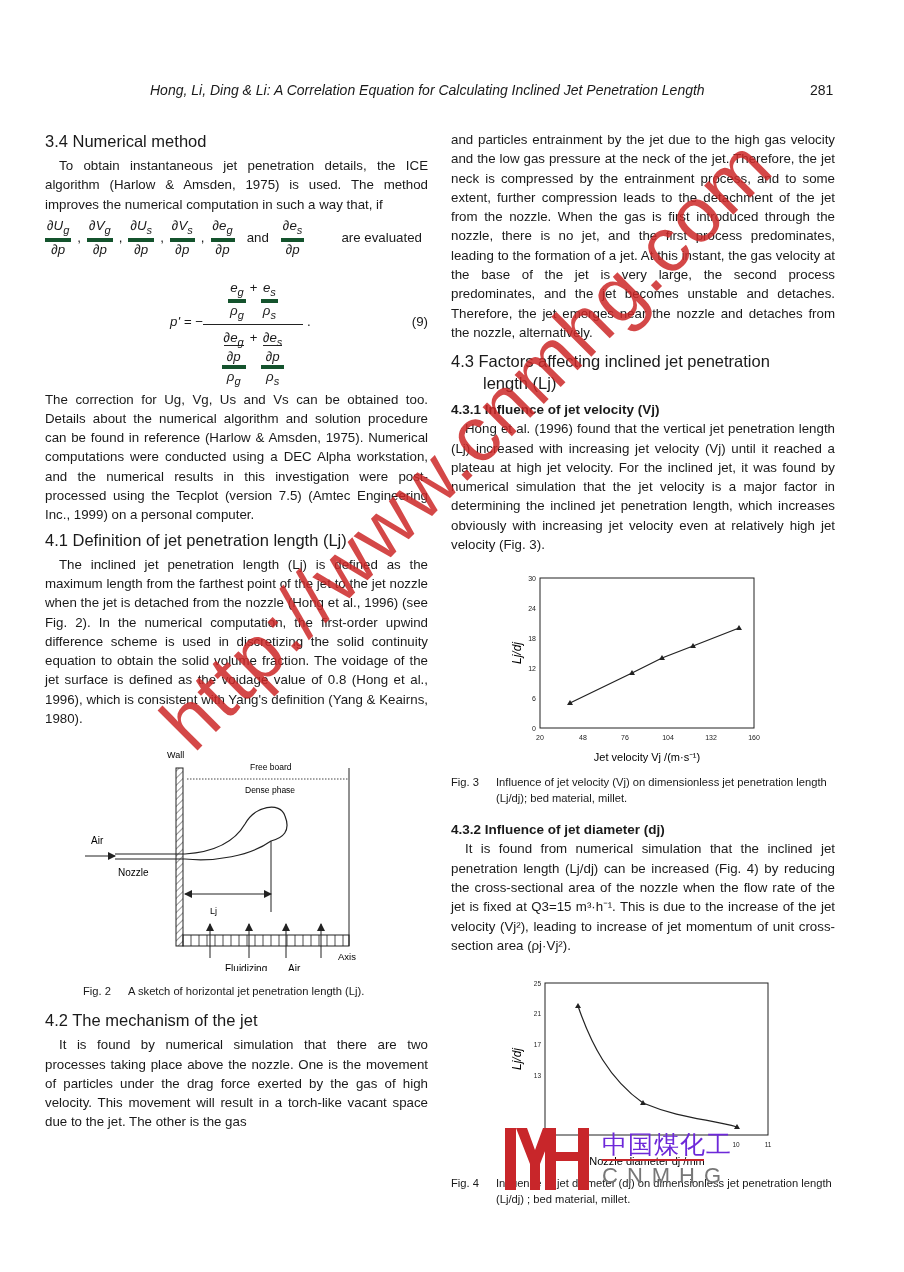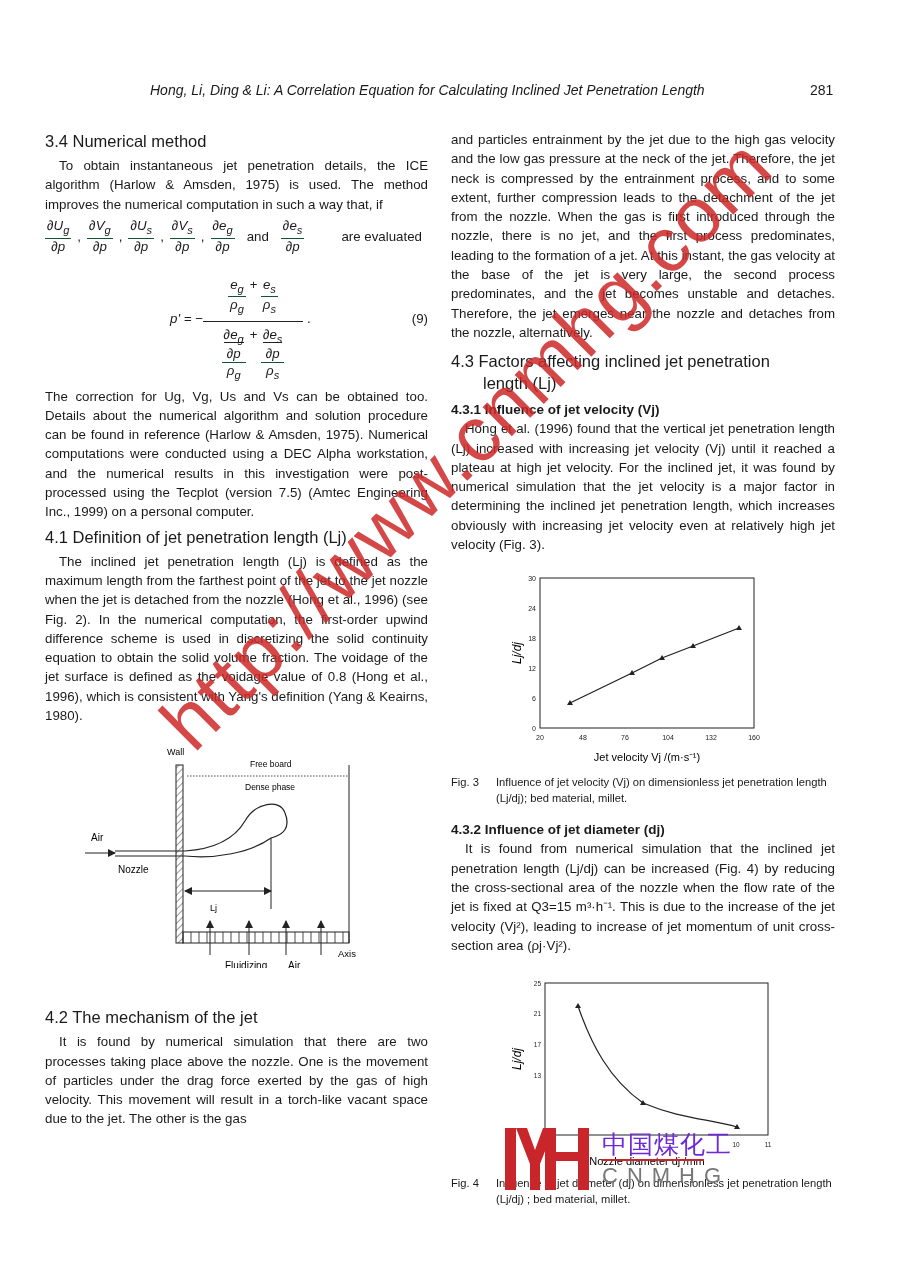--- a/index.html
+++ b/index.html
@@ -11,21 +11,21 @@
   .col { position: absolute; top: 130px; width: 383px; font-size: 13.3px; line-height: 19.3px; text-align: justify; }
   .col.left { left: 45px; }
   .col.right { left: 451px; width: 384px; }
   h2 { font-size: 20px; font-weight: bold; margin: 14px 0 8px; line-height: 24px; }
   h3 { font-size: 16.5px; font-weight: normal; line-height: 22px; margin: 4px 0 4px; }
   h4 { font-size: 13.5px; font-weight: bold; line-height: 19px; margin: 2px 0 0; }
   p { text-indent: 14px; }
   p.noindent { text-indent: 0; }
   .frac-row { display: flex; align-items: center; gap: 6px; margin: 4px 0; font-style: italic; }
   .frac { display: inline-flex; flex-direction: column; align-items: center; line-height: 16px; }
-  .frac .num { border-bottom: 1px solid #14532d; padding: 0 2px; font-style: italic; }
+  .frac .num { border-bottom: 4px solid #14532d; padding: 0 2px; font-style: italic; }
   .frac-row .sep { font-style: normal; }
   .frac-row .word { font-style: normal; margin: 4px 6px; }
   .equation { position: relative; height: 126px; margin: 2px 0 2px; font-style: italic; }
   .equation .lhs { position: absolute; left: 125px; top: 50px; }
   .equation .bigfrac { position: absolute; left: 158px; top: 4px; width: 100px; text-align: center; }
   .equation .bigline { position: absolute; left: 158px; top: 62px; width: 100px; border-top: 1px solid #222; }
   .equation .eqno { position: absolute; right: 0; top: 50px; font-style: normal; }
   .figure { position: relative; }
   .caption { font-size: 11.2px; line-height: 16px; display: flex; text-align: left; }
   .caption .label { width: 45px; flex-shrink: 0; }
@@ -169,20 +169,24 @@
       <g stroke="#222">
         <line x1="165" y1="212" x2="165" y2="178" marker-end="url(#arr)"></line>
         <line x1="204" y1="212" x2="204" y2="178" marker-end="url(#arr)"></line>
         <line x1="241" y1="212" x2="241" y2="178" marker-end="url(#arr)"></line>
         <line x1="276" y1="212" x2="276" y2="178" marker-end="url(#arr)"></line>
       </g>
       <text x="293" y="214" font-size="9.5">Axis</text>
       <text x="180" y="226" font-size="10">Fluidizing</text>
       <text x="243" y="226" font-size="10">Air</text>
     </svg>
+    <div class="caption" style="padding-left:38px;margin-top:6px">
+      <span class="label">Fig. 2</span>
+      <span>A sketch of horizontal jet penetration length (Lj).</span>
+    </div>
   </div>
 
   <h3 style="margin-top:18px">4.2 The mechanism of the jet</h3>
   <p>It is found by numerical simulation that there are two processes taking place above the nozzle. One is the movement of particles under the drag force exerted by the gas of high velocity. This movement will result in a torch-like vacant space due to the jet. The other is the gas</p>
 </div>
 
 <div class="col right">
   <p class="noindent">and particles entrainment by the jet due to the high gas velocity and the low gas pressure at the neck of the jet. Therefore, the jet neck is compressed by the entrainment process, and to some extent, further compression leads to the detachment of the jet from the nozzle. When the gas is first introduced through the nozzle, there is no jet, and the first process predominates, leading to the formation of a jet. At this instant, the gas velocity at the base of the jet is very large, the second process predominates, and the jet becomes unstable and detaches. Therefore, the jet emerges near the nozzle and detaches from the nozzle, alternatively.</p>
   <h3 style="margin-top:8px">
     <span>4.3 Factors affecting inclined jet penetration</span><br>

